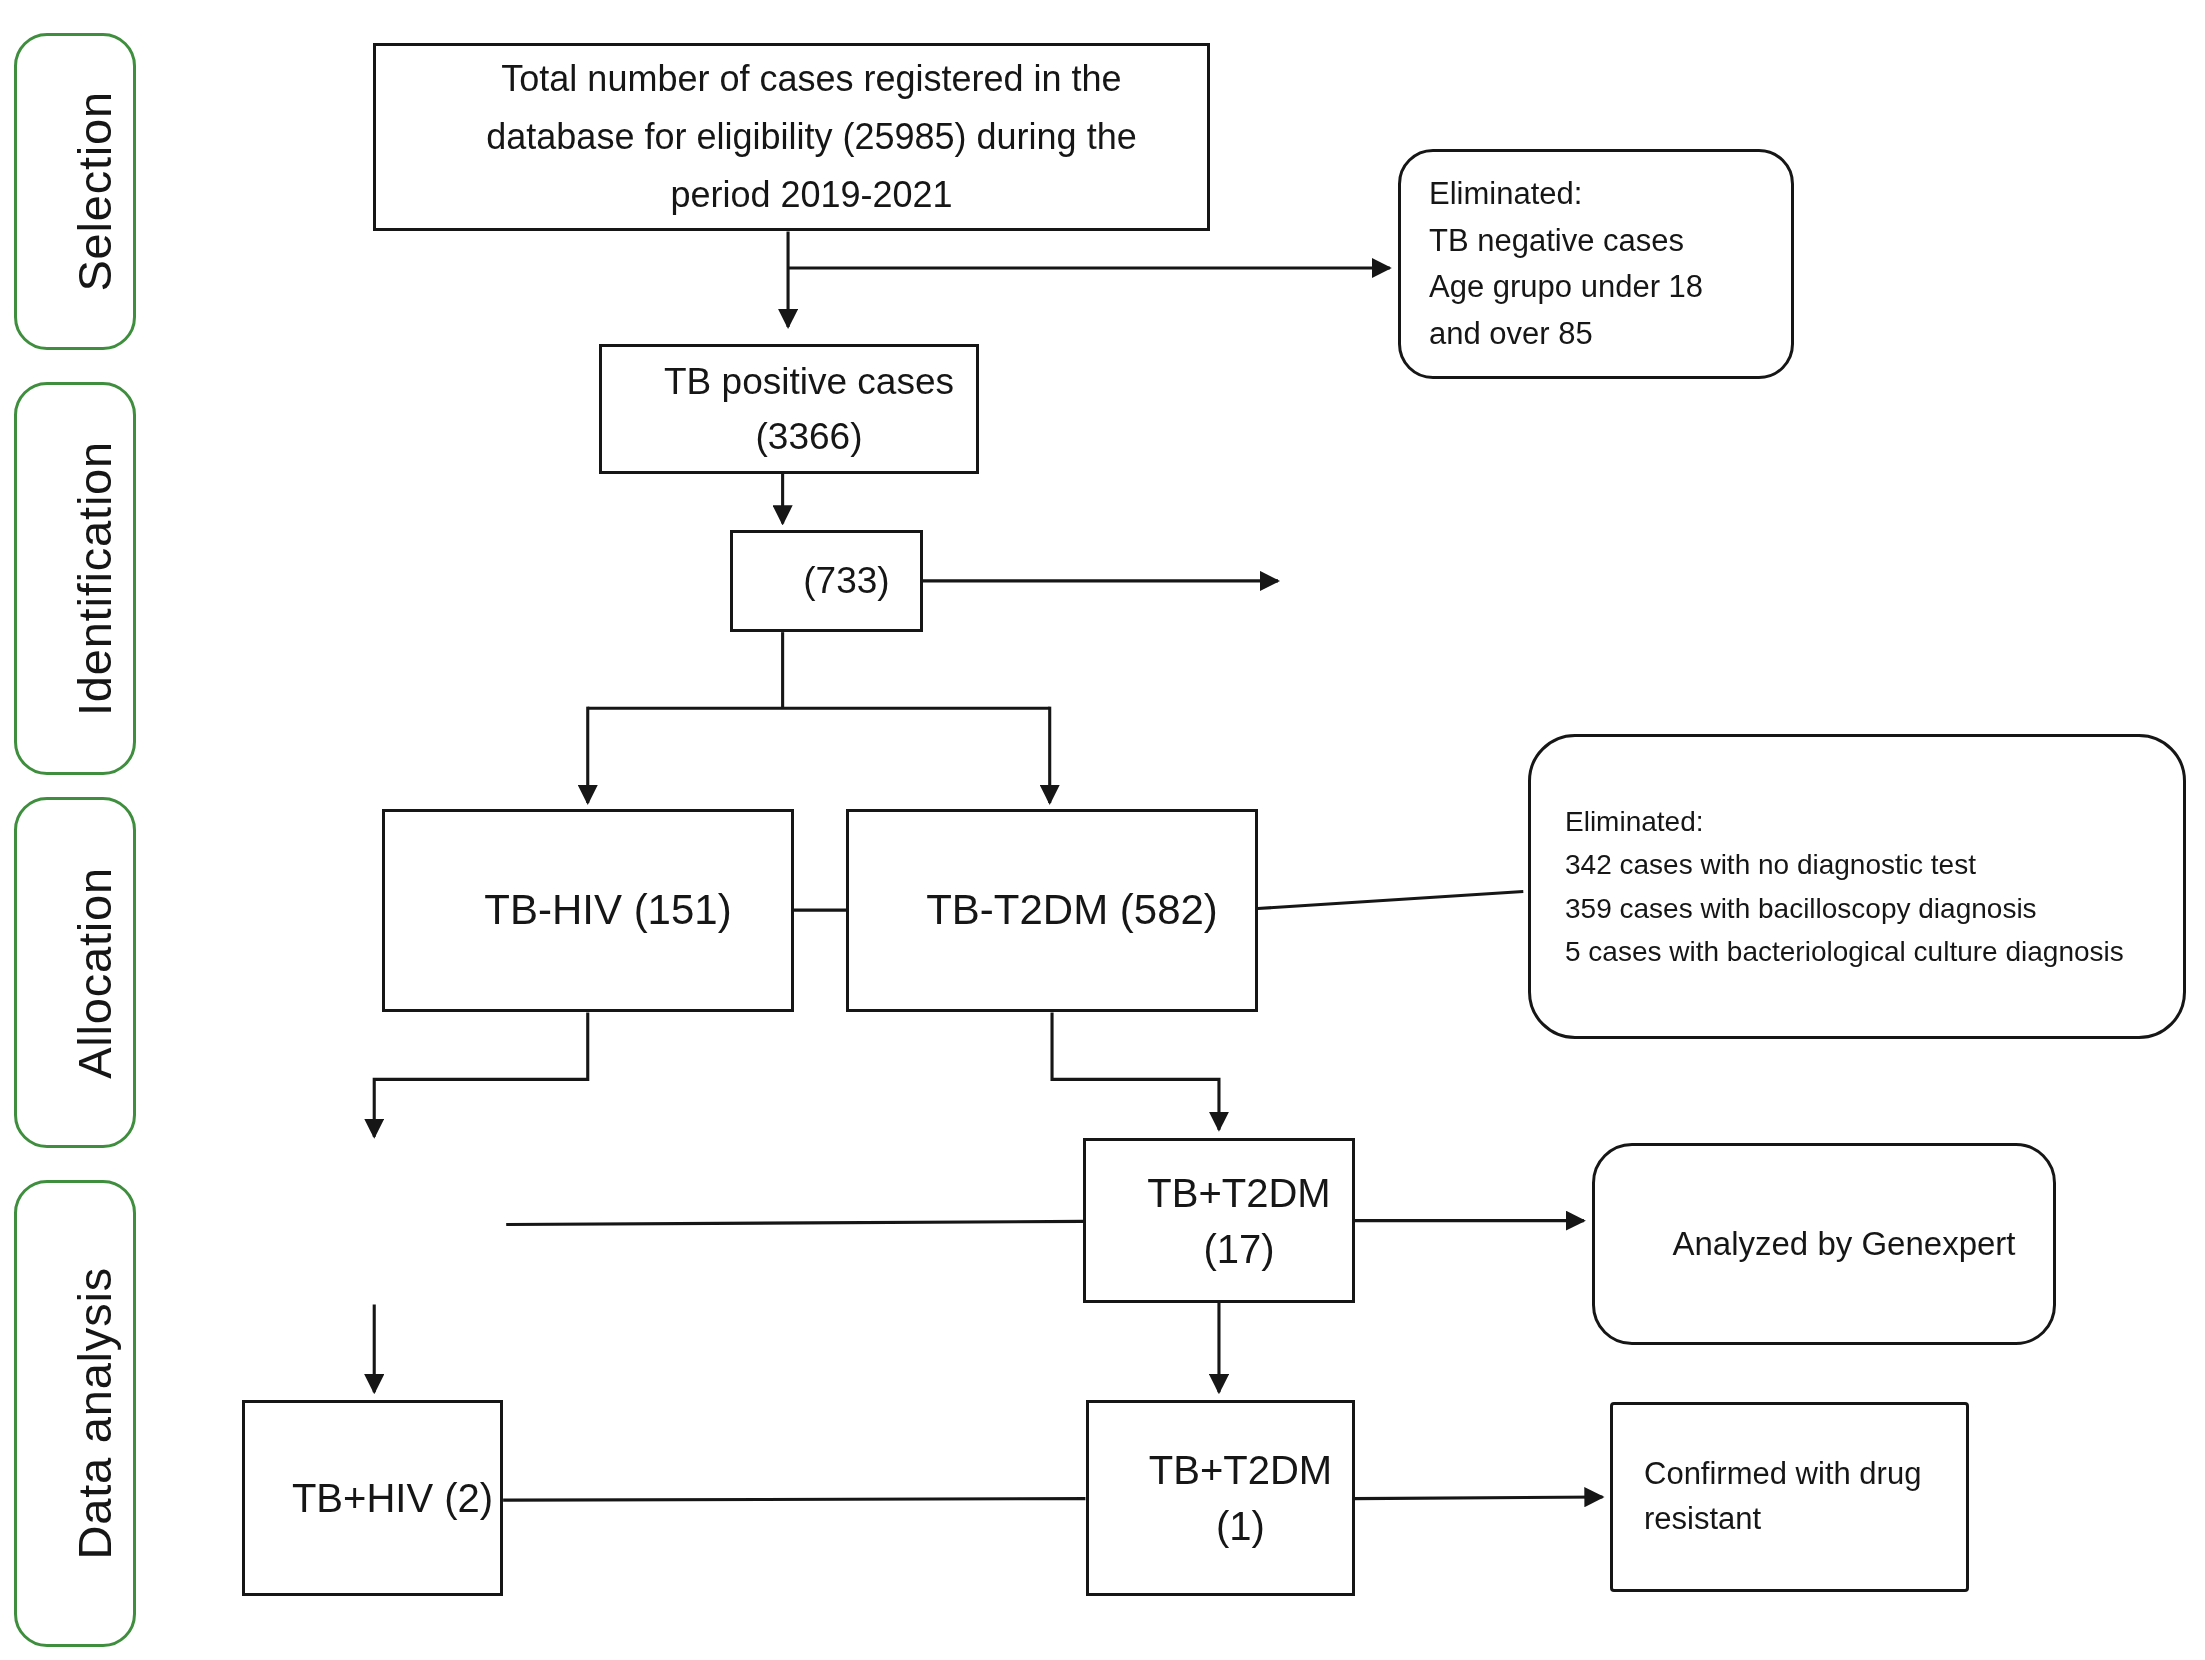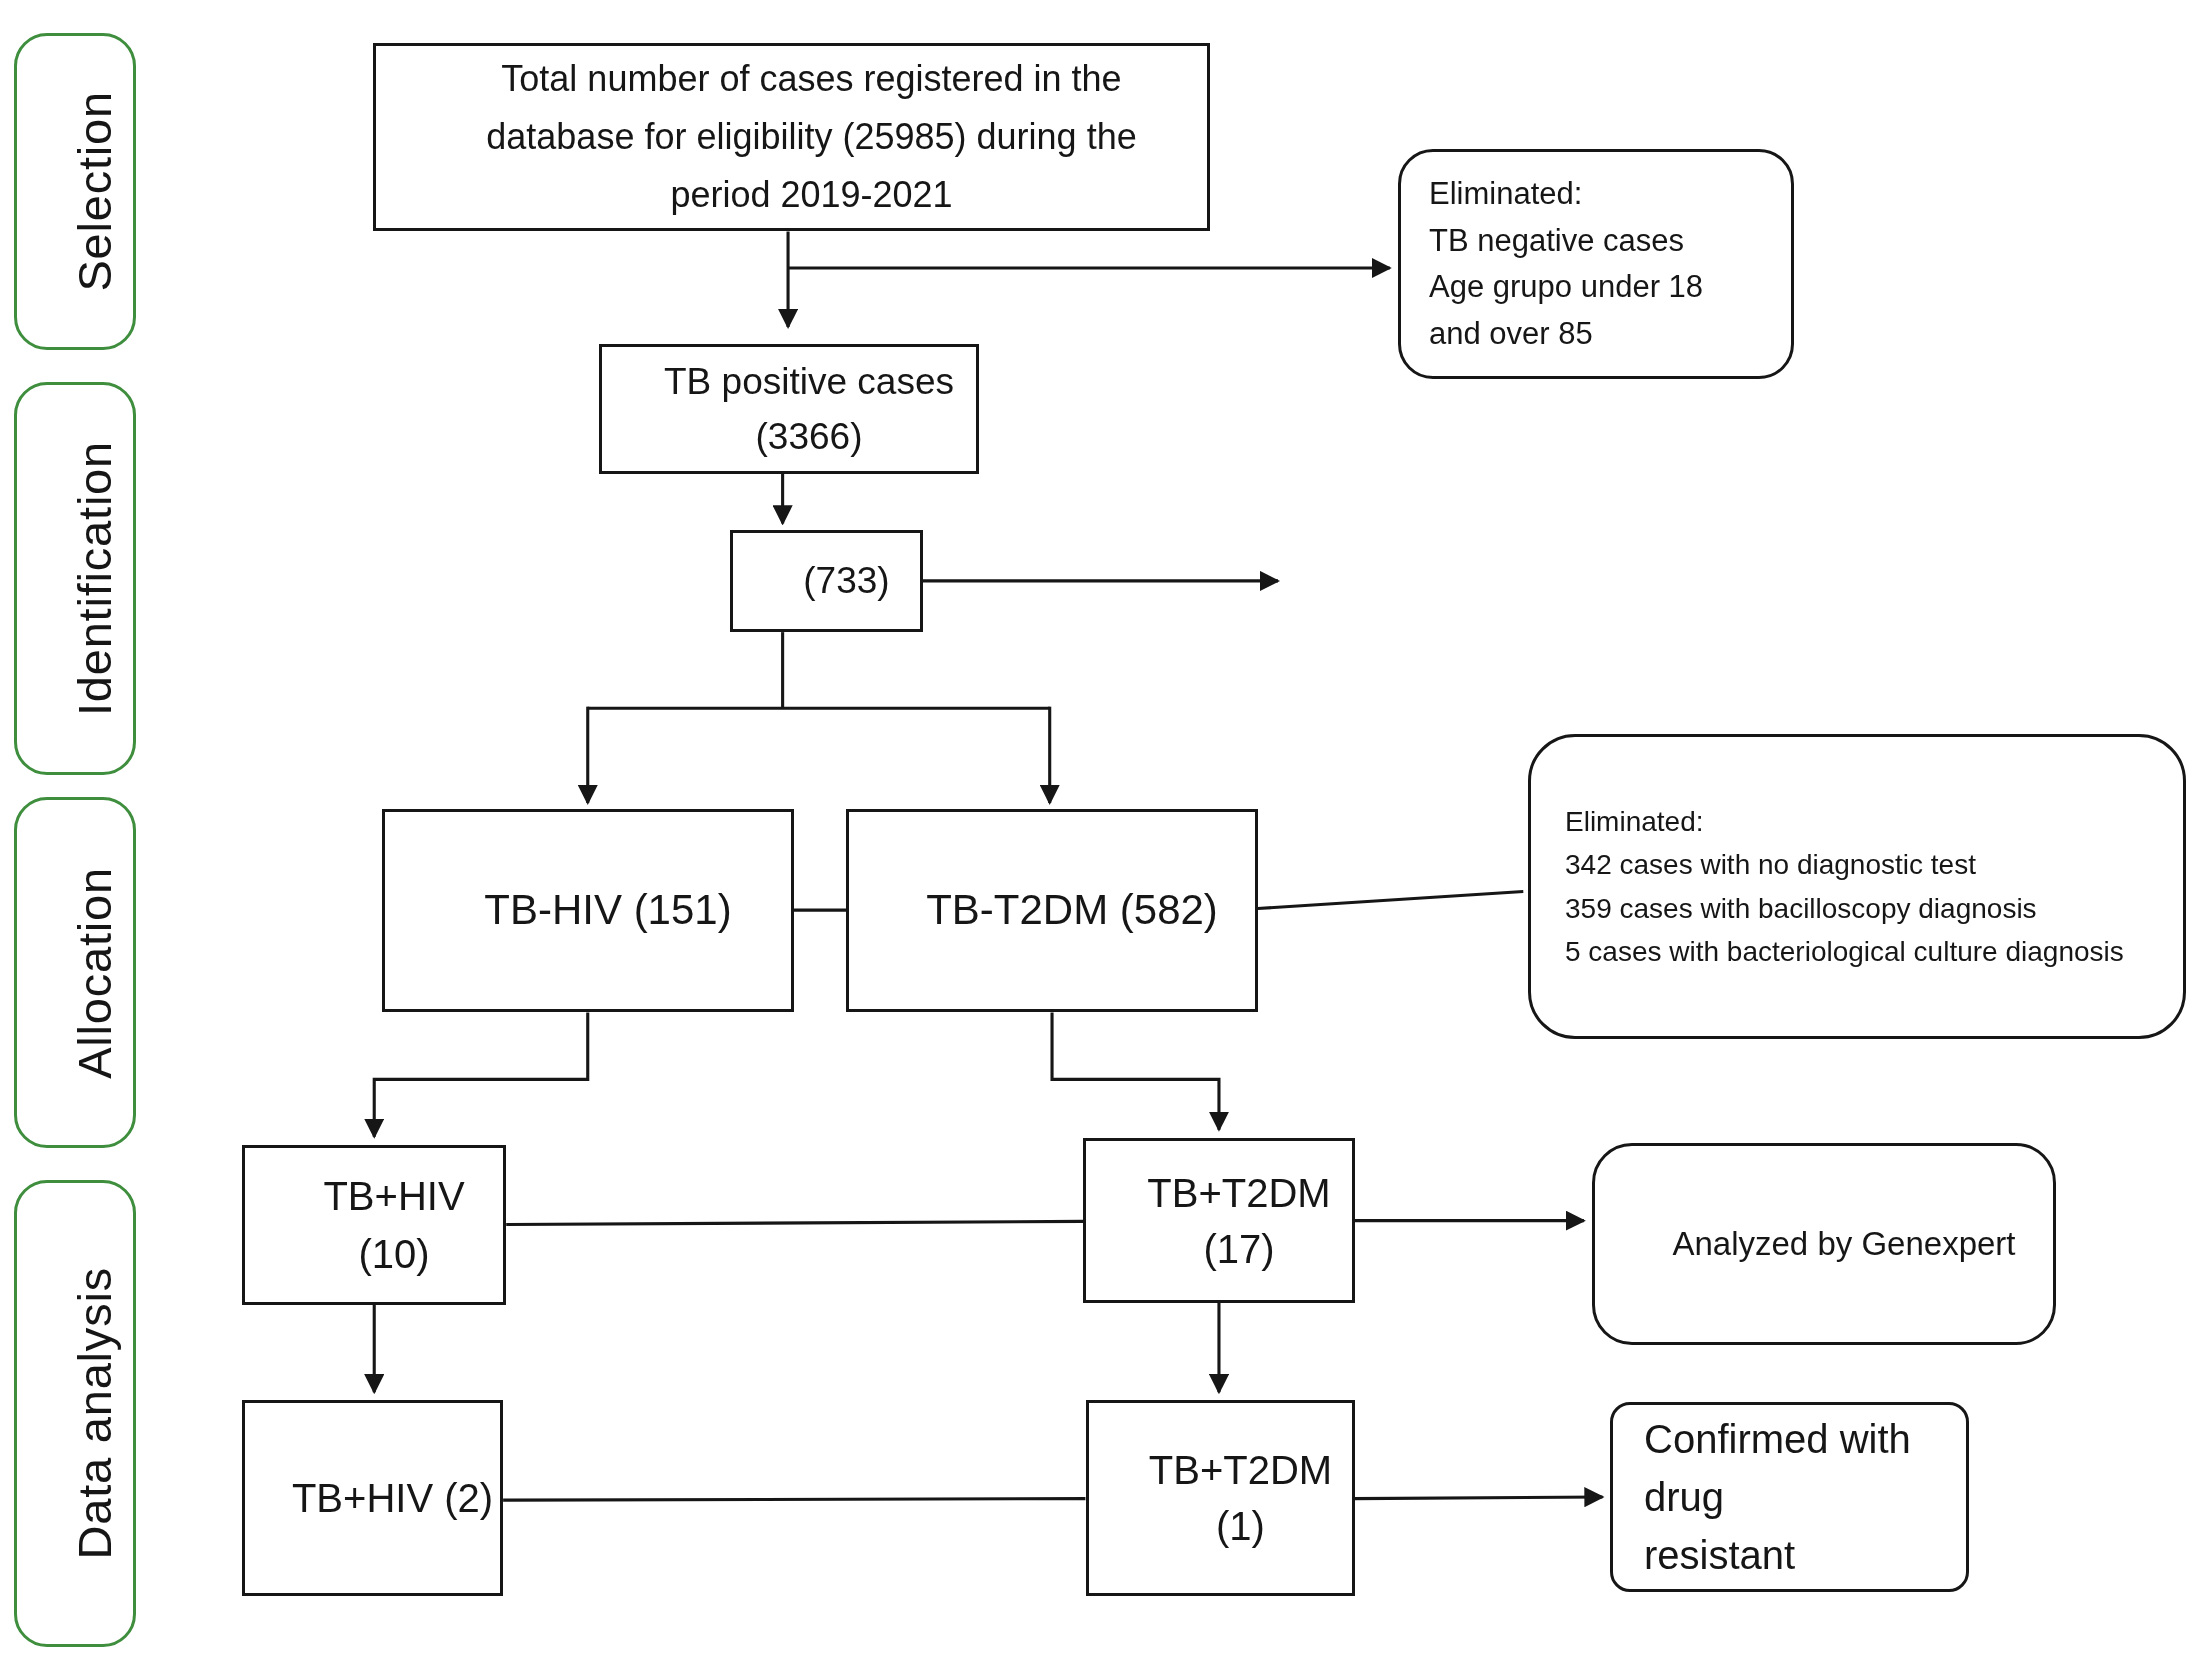--- a/index.html
+++ b/index.html
@@ -46,21 +46,21 @@
   #node-tb-hiv-10    { left: 242px;  top: 1145px; width: 264px;  height: 160px; font-size: 40px; }
   #node-tb-t2dm-17   { left: 1083px; top: 1138px; width: 272px;  height: 165px; font-size: 40px; line-height: 1.4; }
   #node-tb-hiv-2     { left: 242px;  top: 1400px; width: 261px;  height: 196px; font-size: 40px; }
   #node-tb-t2dm-1    { left: 1086px; top: 1400px; width: 269px;  height: 196px; font-size: 40px; line-height: 1.4; }
 
   
   #ann-eliminated-selection { left: 1398px; top: 149px;  width: 396px; height: 230px; font-size: 31px; justify-content: flex-start; padding-left: 28px; padding-right: 15.5px; line-height: 1.5; }
   #ann-identified           { left: 1286px; top: 492px;  width: 384px; height: 172px; font-size: 31px; line-height: 1.45; }
   #ann-eliminated-allocation{ left: 1528px; top: 734px;  width: 658px; height: 305px; border-radius: 47px; font-size: 28px; justify-content: flex-start; padding-left: 34px; padding-right: 18.6px; line-height: 1.55; }
   #ann-genexpert            { left: 1592px; top: 1135px; width: 464px; height: 202px; border-radius: 40px; font-size: 33px; margin-top: 8px; }
-  #ann-confirmed            { left: 1610px; top: 1402px; width: 359px; height: 190px; border-radius: 20px; font-size: 40px; justify-content: flex-start; padding-left: 31px; padding-right: 15.5px; }
+  #ann-confirmed            { left: 1610px; top: 1402px; width: 359px; height: 190px; border-radius: 4px; font-size: 31px; justify-content: flex-start; padding-left: 31px; padding-right: 15.5px; }
 </style>
 </head>
 <body>
 
 <div class="canvas">
 
   <svg class="connectors" viewBox="0 0 2840 2139" xmlns="http://www.w3.org/2000/svg">
     <defs>
       <marker id="arrow" viewBox="0 0 10 10" refX="9" refY="5" markerWidth="6.5" markerHeight="6.5" orient="auto-start-reverse">
         <path d="M 0 0 L 10 5 L 0 10 z" fill="#161616"></path>
@@ -102,21 +102,20 @@
   </div>
 
   <div class="node" id="node-total">Total number of cases registered in the
 database for eligibility (25985) during the
 period 2019-2021</div>
   <div class="node" id="node-tb-positive">TB positive cases
 (3366)</div>
   <div class="node" id="node-733">(733)</div>
   <div class="node" id="node-tb-hiv-151">TB-HIV (151)</div>
   <div class="node" id="node-tb-t2dm-582">TB-T2DM (582)</div>
-  <div class="node" id="node-tb-hiv-10">TB+HIV (10)</div>
   <div class="node" id="node-tb-t2dm-17">TB+T2DM
 (17)</div>
   <div class="node" id="node-tb-hiv-2">TB+HIV (2)</div>
   <div class="node" id="node-tb-t2dm-1">TB+T2DM
 (1)</div>
 
   <div class="annotation" id="ann-eliminated-selection">Eliminated:
 TB negative cases
 Age grupo under 18
 and over 85</div>

